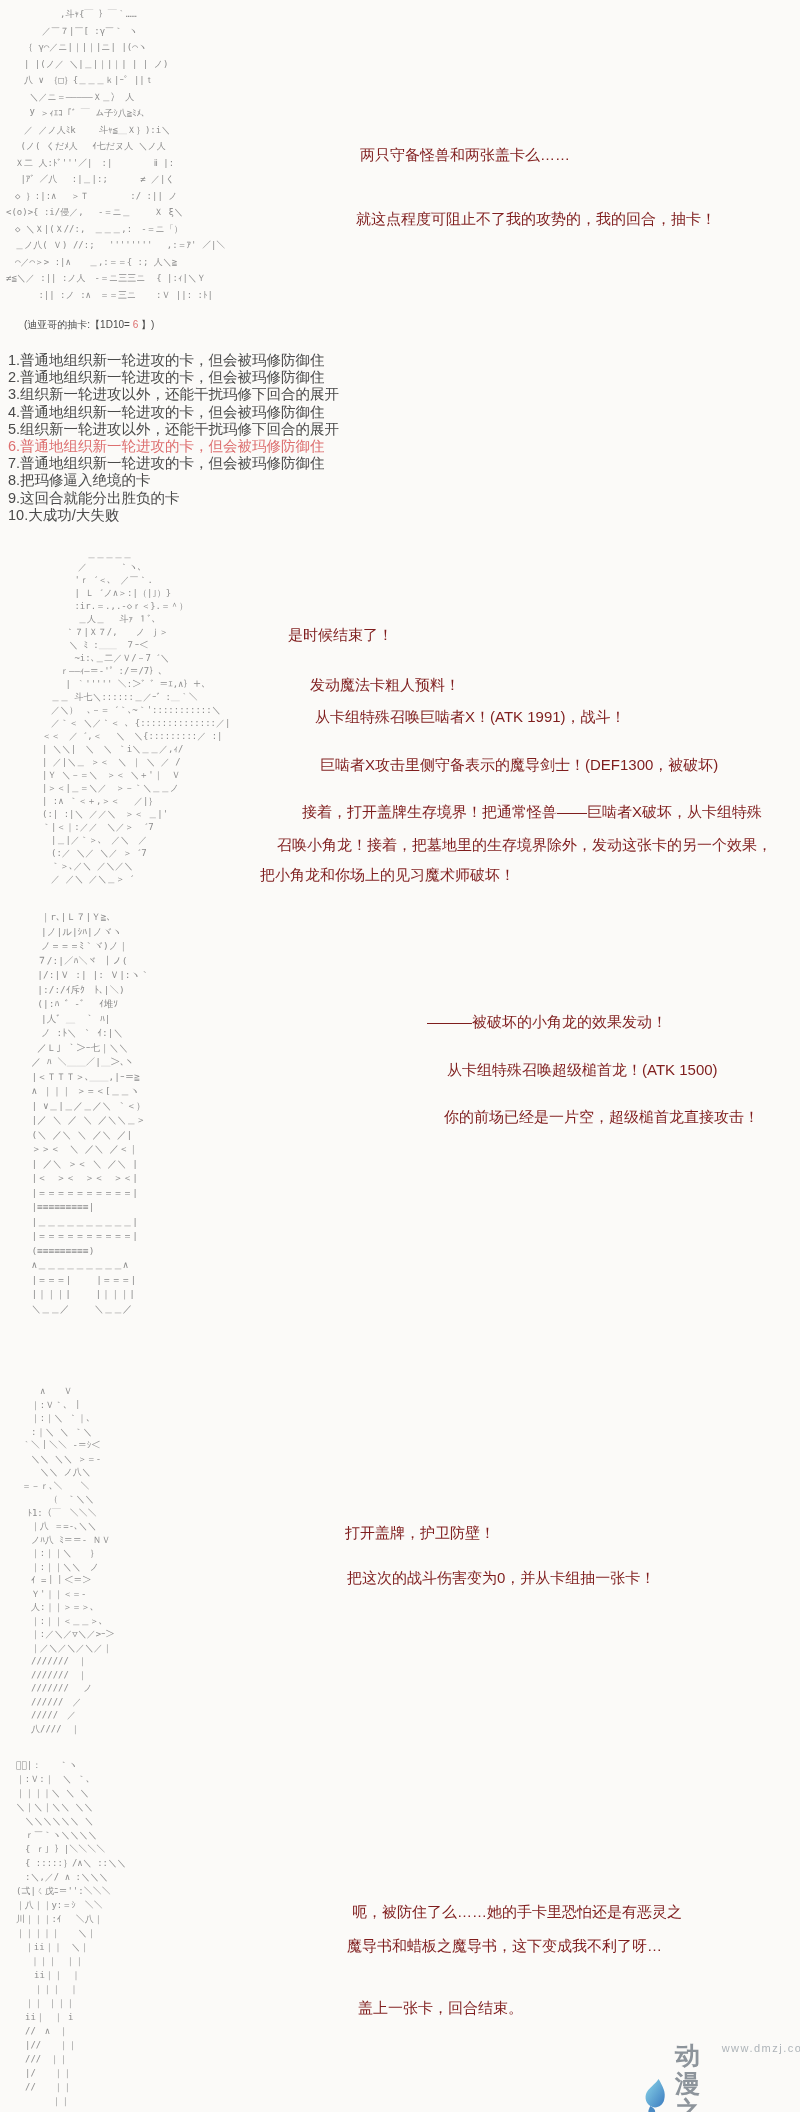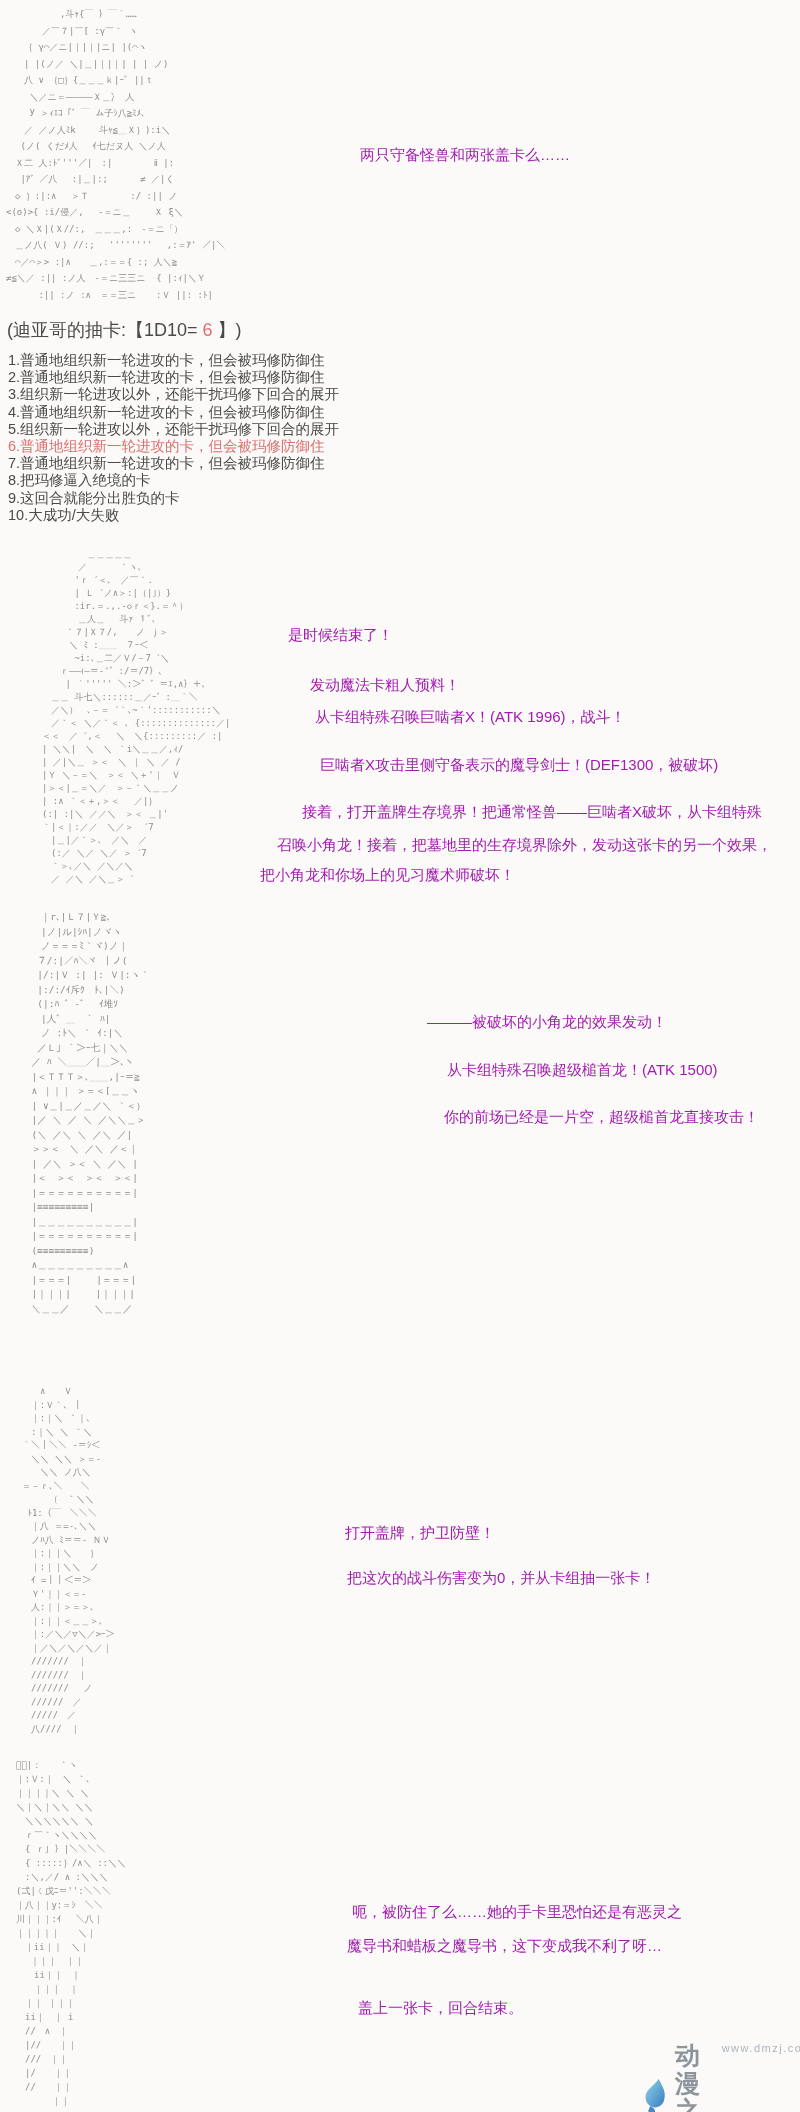--- a/index.html
+++ b/index.html
@@ -5,24 +5,24 @@
   html,body{margin:0;padding:0;background:#ffffff;}
   #page{position:relative;width:800px;height:2112px;background:#fbfaf8;overflow:hidden;
         font-family:"Liberation Sans",sans-serif;color:#3f3f3f;padding-left:13px;}
   .art{position:absolute;margin:0;font-family:"DejaVu Sans Mono",monospace;color:#8c8c8c;
        white-space:pre;letter-spacing:0;}
   .art1{left:6px;top:6px;font-size:9px;line-height:16.5px;}
   .art2{left:42px;top:548px;font-size:9px;line-height:13px;}
   .art3{left:22px;top:910px;font-size:9.5px;line-height:14.5px;}
   .art4{left:22px;top:1385px;font-size:9px;line-height:13.5px;}
   .art5{left:16px;top:1758px;font-size:9px;line-height:14px;}
-  .dlg{position:absolute;font-size:15px;white-space:nowrap;color:#a21caf;}
+  .dlg{position:absolute;font-size:15px;white-space:nowrap;color:#7f1d1d;}
   .s1-l1{left:360px;top:146px;}
   .s1-l2{left:356px;top:210px;}
-  .dice{position:absolute;left:7px;top:318px;font-size:18px;color:#4a4a4a;white-space:nowrap;}
+  .dice{position:absolute;left:24px;top:318px;font-size:10px;color:#4a4a4a;white-space:nowrap;}
   .hl{color:var(--hl,#dd6f6f);}
   .draw-list{position:absolute;left:8px;top:352px;list-style:none;margin:0;padding:0;
              font-size:14.5px;line-height:17.2px;color:#4a4a4a;white-space:nowrap;}
   .s2-l1{left:288px;top:626px;}
   .s2-l2{left:310px;top:676px;}
   .s2-l3{left:315px;top:708px;}
   .s2-l4{left:320px;top:756px;}
   .s2-l5{left:302px;top:803px;}
   .s2-l6{left:277px;top:836px;}
   .s2-l7{left:260px;top:866px;}
@@ -58,20 +58,21 @@
 　Ｘ二 人:ﾄﾞ'''／|　:|　　　　 ⅱ |:
 　 |ｱ゛／八　 :|＿|:;　　　 ≠ ／|く
 　◇ ｝:|:∧　 ＞Ｔ　　　　 :/ :|| ノ
 &lt;(o)&gt;{ :i/侵／,　 -＝ニ＿　　 Ｘ ξ＼
 　◇ ＼Ｘ|(Ｘ//:,　＿＿＿,:　-＝ニ「）
 　＿ノ八( Ｖ) //:;　 ''''''''　 ,:＝ｱ' ／|＼
 　⌒／⌒＞&gt; :|∧　　＿,:＝＝{ :; 人＼≧
 ≠≦＼／ :|| :ノ人　-＝ニ三三ニ  { |:ｨ|＼Ｙ
 　　　 :|| :ノ :∧　＝＝三ニ　  :Ｖ ||: :ﾄ|</pre>
   <div class="dlg s1-l1">两只守备怪兽和两张盖卡么……</div>
+  <div class="dlg s1-l2">就这点程度可阻止不了我的攻势的，我的回合，抽卡！</div>
 
   <div class="dice">
     <span>(迪亚哥的抽卡:【1D10=</span><span class="hl"> 6 </span><span>】)</span>
   </div>
 
   <ol class="draw-list">
     <li>1.普通地组织新一轮进攻的卡，但会被玛修防御住</li>
     <li>2.普通地组织新一轮进攻的卡，但会被玛修防御住</li>
     <li>3.组织新一轮进攻以外，还能干扰玛修下回合的展开</li>
     <li>4.普通地组织新一轮进攻的卡，但会被玛修防御住</li>
@@ -104,21 +105,21 @@
 |＞＜|＿＝＼／　＞－｀＼＿＿ノ
 | :∧ ｀＜＋,＞＜　 ／|｝
 (:| :|＼ ／／＼　＞＜ ＿|'
 ｀|＜｜:／／　＼／＞ ゛7
 　|＿|／｀＞､　／＼　／
 　(:／ ＼／ ＼／ ＞゛7
 　｀＞､／＼ ／＼／＼
 　／ ／＼ ／＼＿＞゛</pre>
   <div class="dlg s2-l1">是时候结束了！</div>
   <div class="dlg s2-l2">发动魔法卡粗人预料！</div>
-  <div class="dlg s2-l3">从卡组特殊召唤巨啮者X！(ATK 1996)，战斗！</div>
+  <div class="dlg s2-l3">从卡组特殊召唤巨啮者X！(ATK 1991)，战斗！</div>
   <div class="dlg s2-l4">巨啮者X攻击里侧守备表示的魔导剑士！(DEF1300，被破坏)</div>
   <div class="dlg s2-l6">召唤小角龙！接着，把墓地里的生存境界除外，发动这张卡的另一个效果，</div>
   <div class="dlg s2-l5">接着，打开盖牌生存境界！把通常怪兽——巨啮者X破坏，从卡组特殊</div>
   <div class="dlg s2-l7">把小角龙和你场上的见习魔术师破坏！</div>
 
   <pre class="art art3">　　｜r､|Ｌ７|Ｙ≧､
 　　|ノ|ル|ｼﾊ|ノヾヽ
 　　ノ＝＝＝ﾐ｀ヾ)ノ｜
 　 ７/:|／ﾊ＼ヾ ｜ノ(
 　 |/:|Ｖ :| |: Ｖ|:ヽ｀

